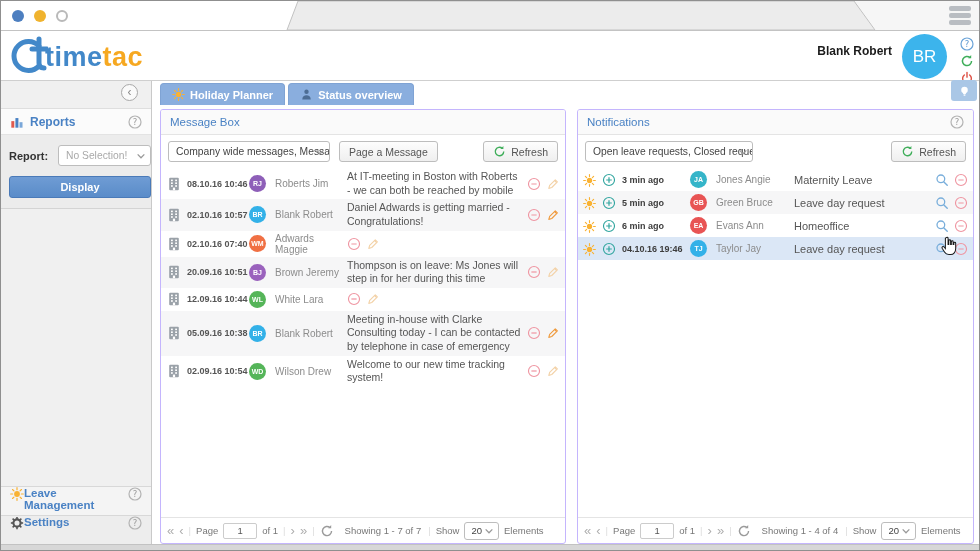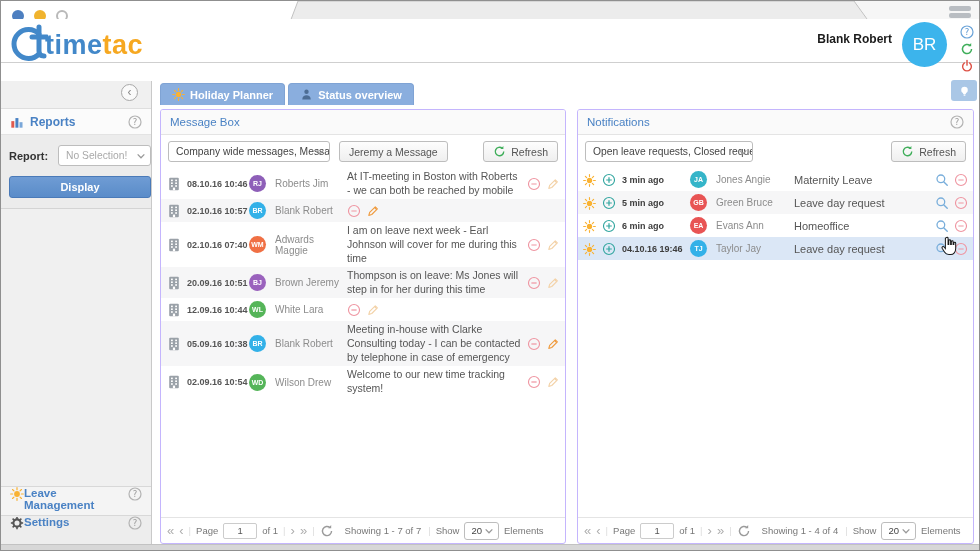--- a/index.html
+++ b/index.html
@@ -12,21 +12,21 @@
   .chrome svg.shape{position:absolute;top:0;left:0;}
   .traffic{position:absolute;top:9px;left:11px;display:flex;gap:10px;}
   .dot{width:12px;height:12px;border-radius:50%;}
   .dot.blue{background:#4d7fc0;}
   .dot.yellow{background:#f0b32e;}
   .dot.white{background:#fff;border:2px solid #b9b9b9;}
   .hamburger{position:absolute;right:8px;top:5px;display:flex;flex-direction:column;gap:2px;cursor:pointer;}
   .hamburger .bar{width:22px;height:5px;border-radius:2px;background:#b9bdc2;}
 
   
-  .header{position:absolute;top:18px;left:0;width:100%;height:44px;background:#fff;border-bottom:1px solid #cfcfcf;}
+  .header{position:absolute;top:30px;left:0;width:100%;height:50px;background:#fff;border-bottom:1px solid #cfcfcf;}
   .logo{position:absolute;left:7px;top:4px;display:flex;align-items:flex-end;}
   .logo .word{font-size:27px;font-weight:bold;letter-spacing:.5px;line-height:40px;}
   .logo .blue{color:#4288c9;margin-left:-3px;}
   .logo .orange{color:#f6a821;}
   .user-name{position:absolute;right:87px;top:13px;font-size:12px;font-weight:bold;color:#1b1b1b;}
   .header-avatar{position:absolute;right:32px;top:3px;width:45px;height:45px;border-radius:50%;background:#3cb4ec;color:#fff;font-size:17px;display:flex;align-items:center;justify-content:center;}
   .header-icons{position:absolute;right:5px;top:6px;display:flex;flex-direction:column;gap:3px;align-items:center;}
   .hicon{width:14px;height:14px;cursor:pointer;}
   .bulb-btn{position:absolute;right:2px;top:79px;width:26px;height:21px;background:#aac7e6;border-radius:3px;display:flex;align-items:center;justify-content:center;z-index:6;cursor:pointer;}
 
@@ -254,21 +254,21 @@
           <span class="panel-title">Message Box</span>
         </div>
         <div class="toolbar">
           <div class="select" style="width:162px;">
             <span>Company wide messages, Message</span>
             <span class="chev"><svg viewBox="0 0 12 10" width="10" height="9">
                   <path d="M2 2.5l4 4 4-4" fill="none" stroke="#999" stroke-width="1.5"></path>
                 </svg></span>
           </div>
           <button class="btn" style="margin-left:9px;">
-              <span>Jeremy a Message</span>
+              <span>Page a Message</span>
             </button>
           <button class="btn right">
             <span class="icon12"><svg viewBox="0 0 16 16" width="100%" height="100%">
                   <path d="M13.2 8a5.2 5.2 0 1 1-1.7-3.8" fill="none" stroke="#3fae5a" stroke-width="1.7"></path>
                   <path d="M12.8 1.2v3.6H9.2z" fill="#3fae5a"></path>
                 </svg></span>
             <span>Refresh</span>
           </button>
         </div>
         <div class="list" id="msg-list">
@@ -311,20 +311,21 @@
                     <rect x="5" y="6.4" width="1.8" height="1.6"></rect>
                     <rect x="9.2" y="6.4" width="1.8" height="1.6"></rect>
                     <rect x="5" y="9.2" width="1.8" height="1.6"></rect>
                     <rect x="9.2" y="9.2" width="1.8" height="1.6"></rect>
                     <rect x="6.9" y="11.6" width="2.2" height="2.6"></rect>
                   </g>
                 </svg></span>
               <span class="msg-date">02.10.16 10:57</span>
               <span class="avatar-sm" style="background:#33b1e8">BR</span>
               <span class="msg-name">Blank Robert</span>
+              <span class="msg-text">Daniel Adwards is getting married - Congratulations!</span>
               <span class="acts">
                 <span><svg viewBox="0 0 16 16" width="100%" height="100%">
                     <circle cx="8" cy="8" r="6.3" fill="none" stroke="#ef96a2" stroke-width="1.3"></circle>
                     <line x1="5" y1="8" x2="11" y2="8" stroke="#ef96a2" stroke-width="1.4"></line>
                   </svg></span>
                 <span><svg viewBox="0 0 16 16" width="100%" height="100%">
                     <g stroke="#ef9b3f" fill="none" stroke-width="1.3" stroke-linejoin="round">
                       <path d="M3.2 13l1-3.4 6.4-6.4 2.4 2.4-6.4 6.4z"></path>
                       <path d="M9.8 4l2.4 2.4"></path>
                     </g>
@@ -340,21 +341,20 @@
                     <rect x="5" y="6.4" width="1.8" height="1.6"></rect>
                     <rect x="9.2" y="6.4" width="1.8" height="1.6"></rect>
                     <rect x="5" y="9.2" width="1.8" height="1.6"></rect>
                     <rect x="9.2" y="9.2" width="1.8" height="1.6"></rect>
                     <rect x="6.9" y="11.6" width="2.2" height="2.6"></rect>
                   </g>
                 </svg></span>
               <span class="msg-date">02.10.16 07:40</span>
               <span class="avatar-sm" style="background:#f07044">WM</span>
               <span class="msg-name">Adwards Maggie</span>
-              <span class="msg-text">I am on leave next week - Earl Johnson will cover for me during this time</span>
               <span class="acts">
                 <span><svg viewBox="0 0 16 16" width="100%" height="100%">
                     <circle cx="8" cy="8" r="6.3" fill="none" stroke="#ef96a2" stroke-width="1.3"></circle>
                     <line x1="5" y1="8" x2="11" y2="8" stroke="#ef96a2" stroke-width="1.4"></line>
                   </svg></span>
                 <span><svg viewBox="0 0 16 16" width="100%" height="100%">
                     <g stroke="#f3d2a8" fill="none" stroke-width="1.3" stroke-linejoin="round">
                       <path d="M3.2 13l1-3.4 6.4-6.4 2.4 2.4-6.4 6.4z"></path>
                       <path d="M9.8 4l2.4 2.4"></path>
                     </g>

